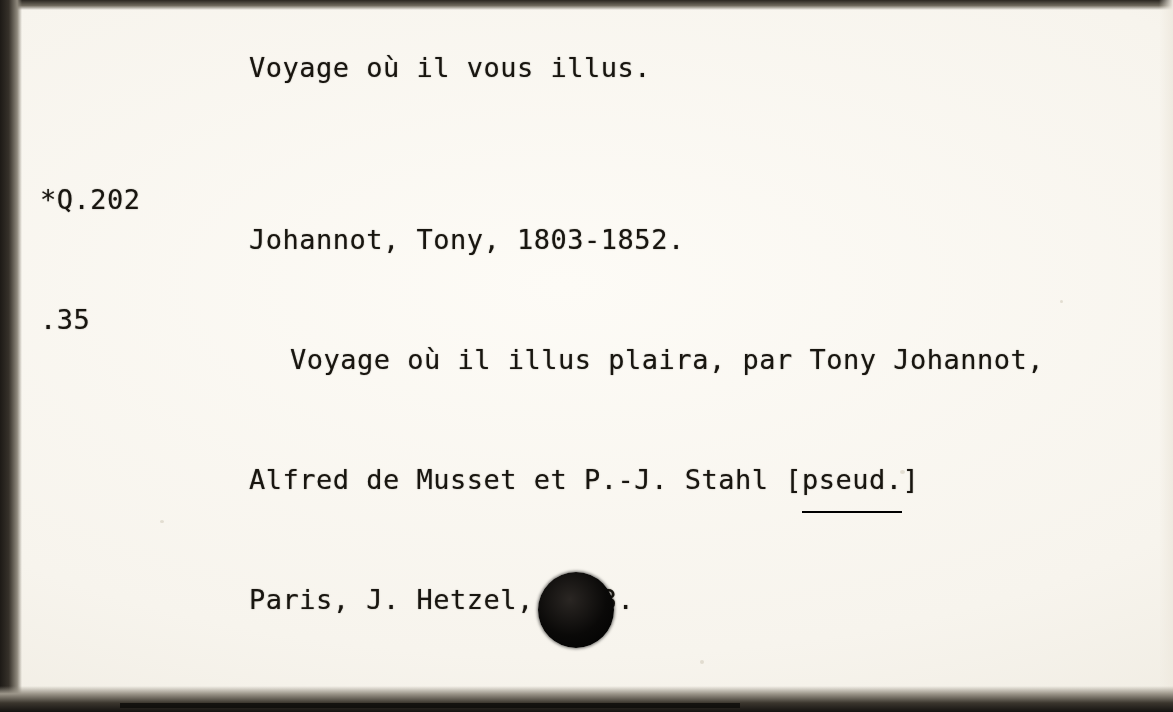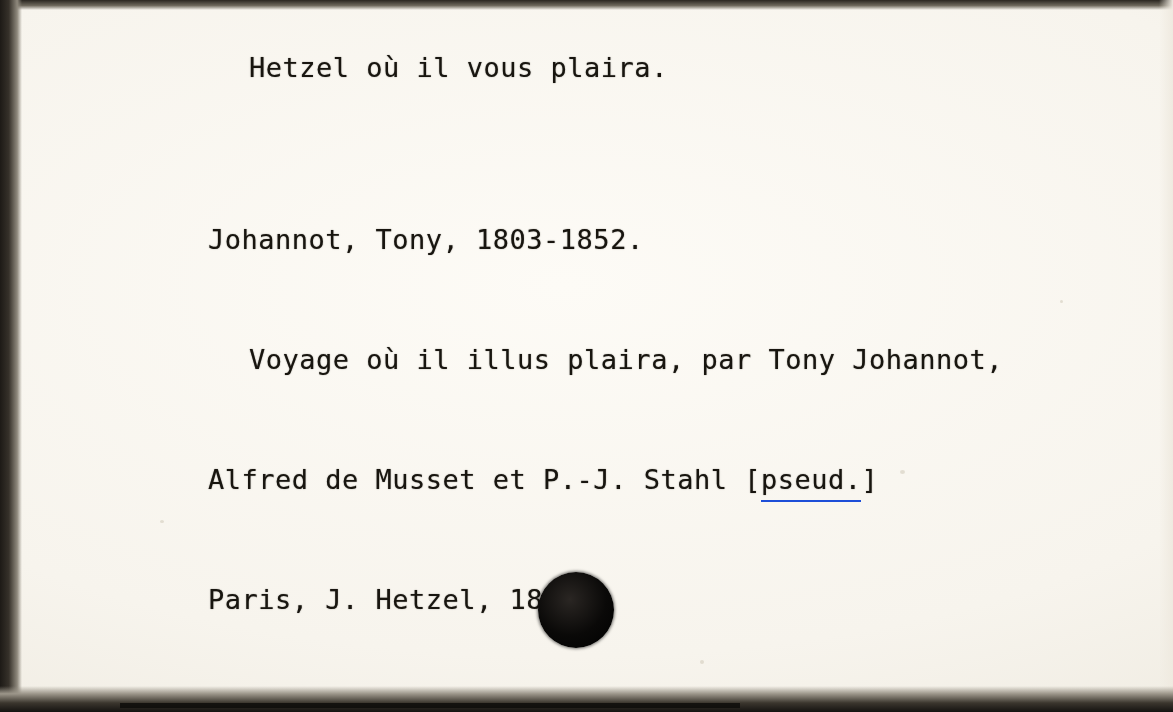--- a/index.html
+++ b/index.html
@@ -77,26 +77,26 @@
 
   #title-heading {
     left: 249px;
     top: 48px;
   }
 
   #body-block {
     left: 208px;
     top: 140px;
   }
-  #body-block .line { display: block; }
+  #body-block .line { display: block; margin-left: 41px; }
   .indent { padding-left: 41px; }
 
   .underline-seg {
-    border-bottom: 2px solid #1d4ed8;
-    padding-bottom: 5px;
+    border-bottom: 2px solid #000000;
+    padding-bottom: 16px;
   }
 
   
   #punch-hole {
     position: absolute;
     left: 538px;
     top: 572px;
     width: 76px;
     height: 76px;
     border-radius: 50%;
@@ -116,22 +116,26 @@
 <body>
 
 <div id="card">
   <div id="paper"></div>
 
   <div class="speck" style="left:160px; top:520px; width:4px; height:3px;"></div>
   <div class="speck" style="left:900px; top:470px; width:5px; height:4px;"></div>
   <div class="speck" style="left:700px; top:660px; width:4px; height:4px;"></div>
   <div class="speck" style="left:1060px; top:300px; width:3px; height:3px;"></div>
 
+  <div class="typed" id="call-number">
+    <span class="cn-line">*Q.202</span>
+    <span class="cn-line">.35</span>
+  </div>
 
-  <div class="typed" id="title-heading">Hetzel où il vous plaira.</div>
+  <div class="typed" id="title-heading">Voyage où il vous illus.</div>
 
   <div class="typed" id="body-block">
     <span class="line">Johannot, Tony, 1803-1852.</span>
     <span class="line indent">Voyage où il illus plaira, par Tony Johannot,</span>
     <span class="line"><span>Alfred de Musset et P.-J. Stahl [</span><span class="underline-seg">pseud.</span><span>]</span></span>
     <span class="line">Paris, J. Hetzel, 1843.</span>
     <span class="line indent">3 p.l., 170, [2] p.  front., illus., plates.</span>
     
     
   </div>

